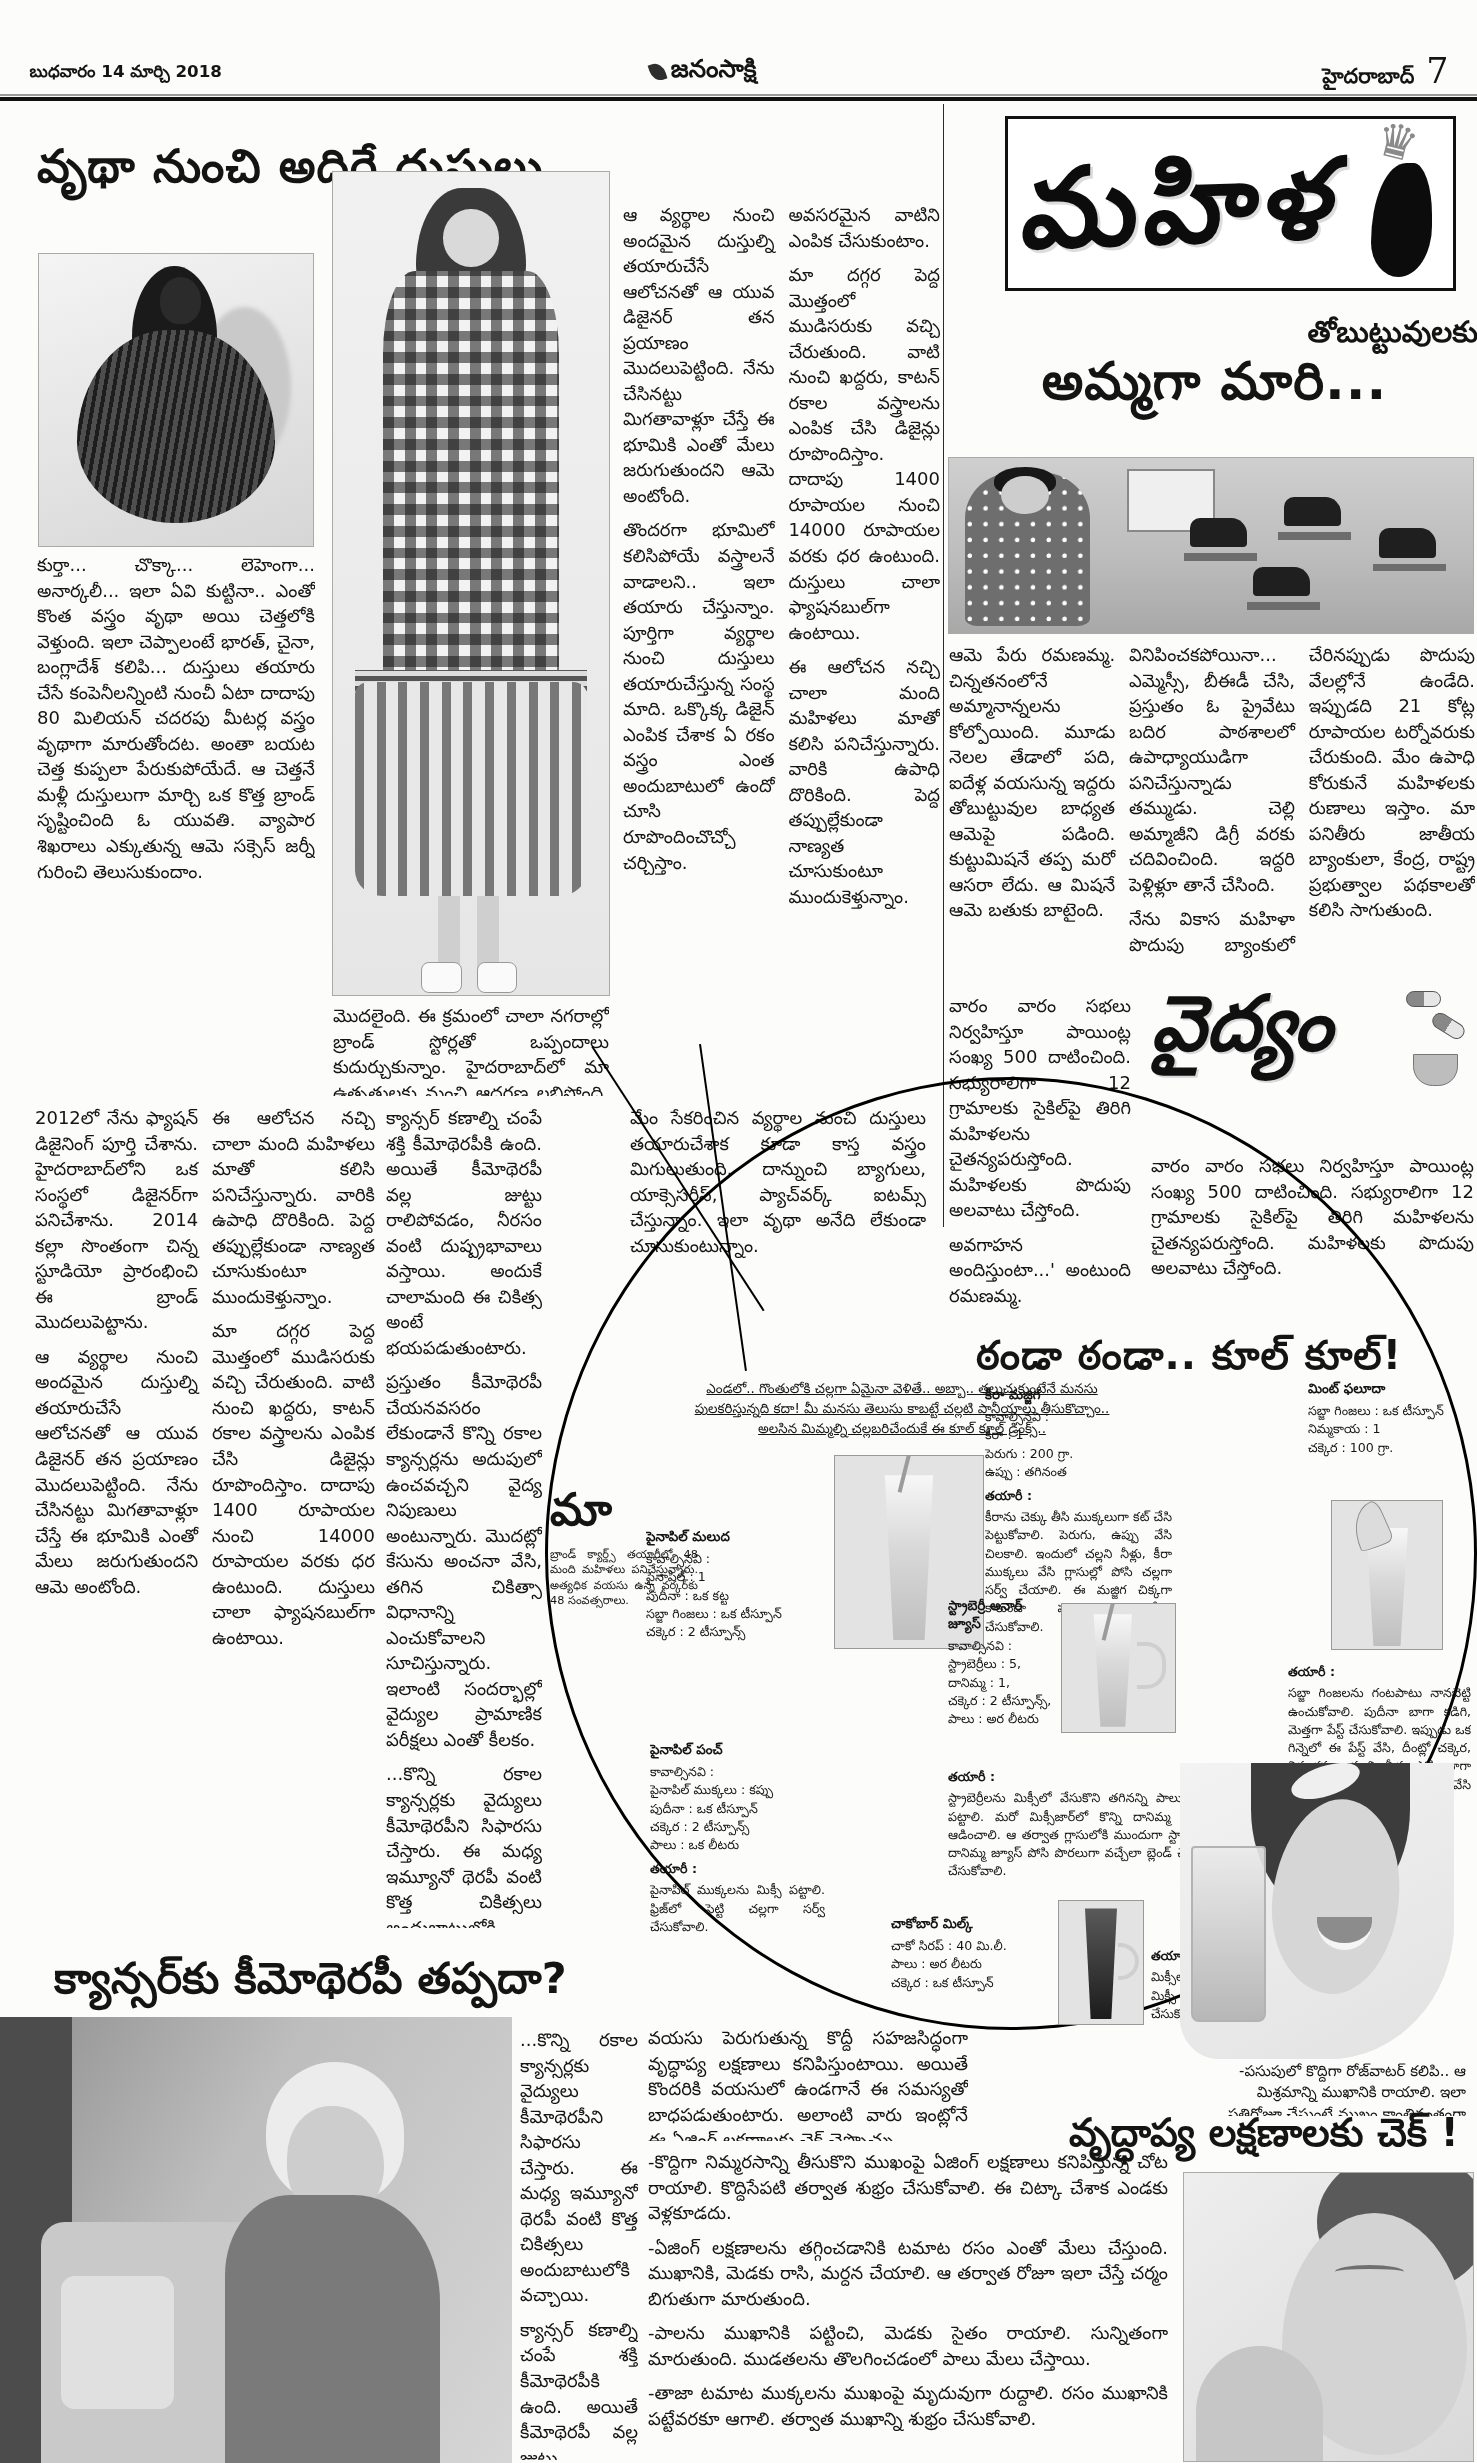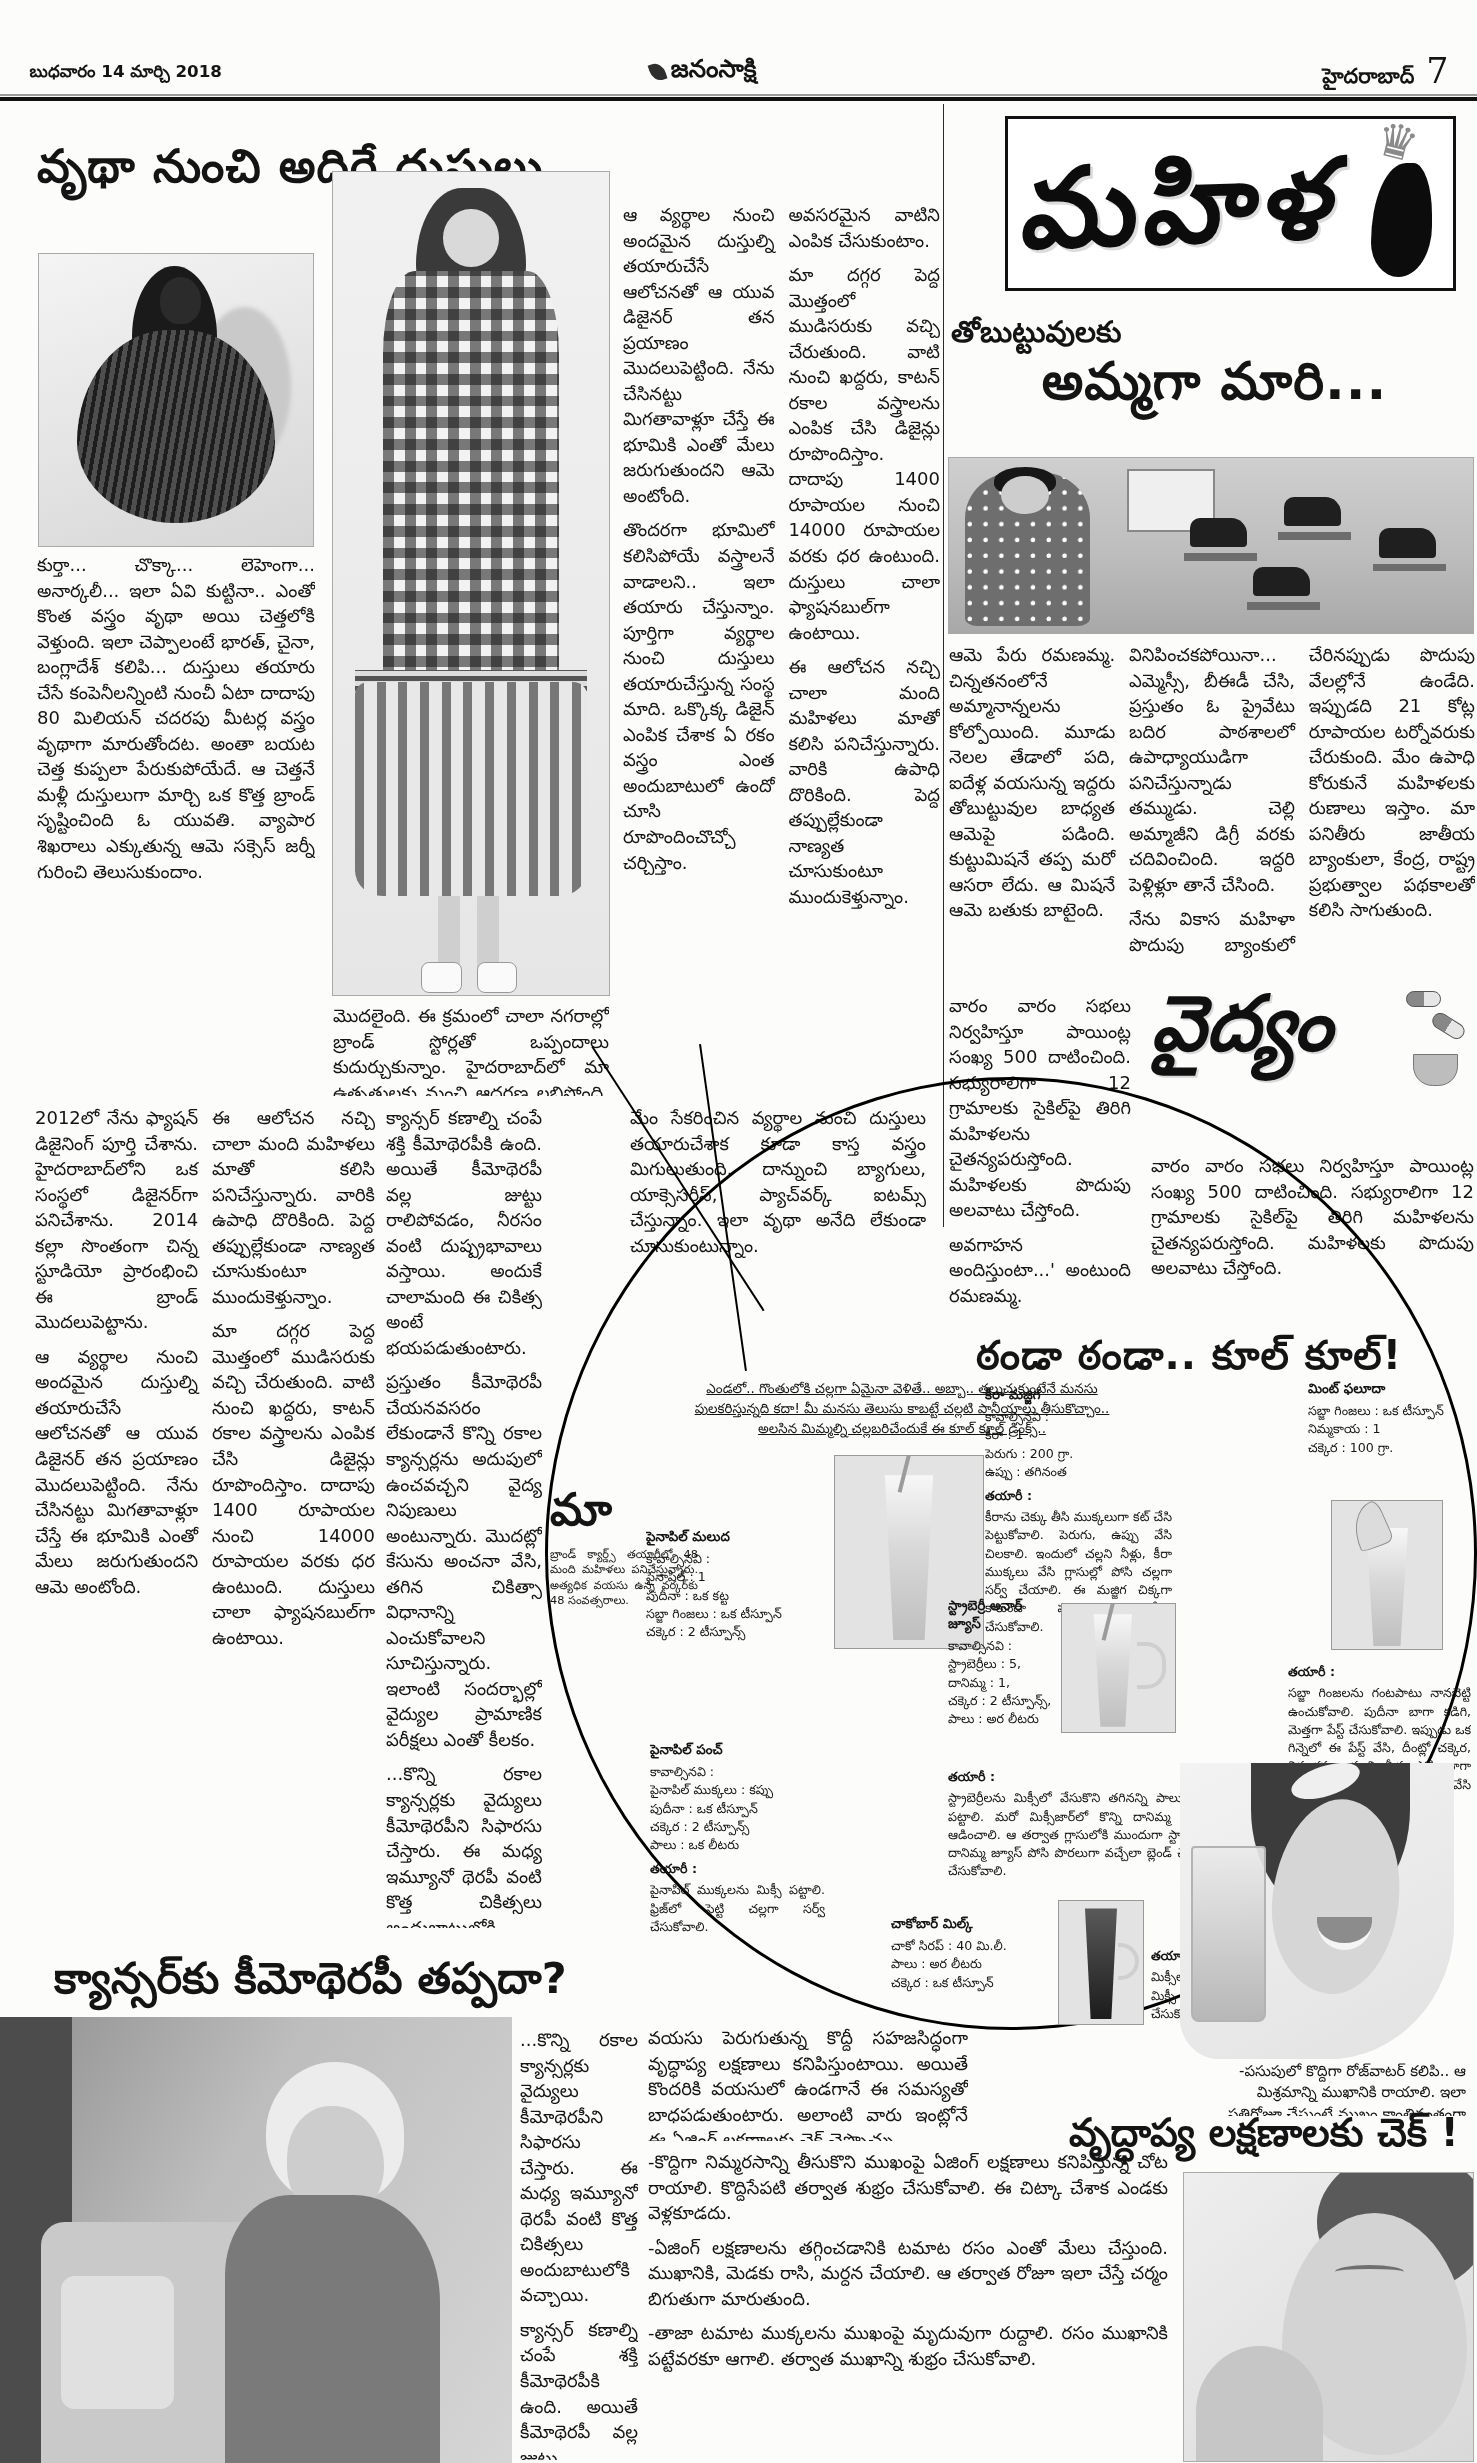--- a/index.html
+++ b/index.html
@@ -18,21 +18,21 @@
   .hdr-logo{display:flex;align-items:center;gap:5.9px;font-size:24.6px;font-weight:900;}
   .logo-mark{display:inline-block;width:14.8px;height:17.7px;background:#2e2e2e;
              border-radius:0 70% 0 70%;transform:rotate(-18deg);}
   .hdr-city{font-size:20.7px;font-weight:900;display:flex;align-items:baseline;gap:11.8px;}
   .hdr-page{font-size:35px;font-weight:400;font-family:"DejaVu Serif",serif;}
   .rule-thin{height:1.5px;background:#9a9a9a;}
   .rule-thick{height:3.9px;background:#111;}
 
   
   .hl-1{font-size:46px;font-weight:800;letter-spacing:1px;}
-  .hl-kicker{font-size:29.6px;font-weight:800;text-align:left;}
+  .hl-kicker{font-size:29.6px;font-weight:800;text-align:right;}
   .hl-2{font-size:52px;font-weight:900;text-align:center;letter-spacing:1px;}
   .hl-drinks{font-size:40px;font-weight:900;text-align:center;letter-spacing:1px;}
   .hl-chemo{font-size:43px;font-weight:900;}
   .hl-aging{font-size:39px;font-weight:900;}
 
   
   .mahila-box{border:3px solid #111;background:#fff;display:flex;align-items:center;
               justify-content:center;gap:9.9px;}
   .mahila-text{font-size:110px;font-weight:900;line-height:1;transform:rotate(-2deg) skewX(-7deg);
                letter-spacing:5.9px;color:#0c0c0c;text-shadow:3px 3px 0 #dcdcdc;}
@@ -381,20 +381,21 @@
     <p>క్యాన్సర్ కణాల్ని చంపే శక్తి కీమోథెరపీకి ఉంది. అయితే కీమోథెరపీ వల్ల జుట్టు రాలిపోవడం, నీరసం వంటి దుష్ప్రభావాలు వస్తాయి. అందుకే చాలామంది ఈ చికిత్స అంటే భయపడుతుంటారు.</p>
   </div>
 
   <div class="abs body-txt just clip" style="left:648px;top:2025px;width:320px;height:116px;">వయసు పెరుగుతున్న కొద్దీ సహజసిద్ధంగా వృద్ధాప్య లక్షణాలు కనిపిస్తుంటాయి. అయితే కొందరికి వయసులో ఉండగానే ఈ సమస్యతో బాధపడుతుంటారు. అలాంటి వారు ఇంట్లోనే ఈ ఏజింగ్ లక్షణాలకు చెక్ చెప్పొచ్చు.</div>
 
   <div class="abs hl-aging" style="left:1069px;top:2110px;width:404px;">వృద్ధాప్య లక్షణాలకు చెక్ !</div>
 
   <div class="abs body-txt just clip" style="left:648px;top:2149px;width:520px;height:311px;">
     <p>-కొద్దిగా నిమ్మరసాన్ని తీసుకొని ముఖంపై ఏజింగ్ లక్షణాలు కనిపిస్తున్న చోట రాయాలి. కొద్దిసేపటి తర్వాత శుభ్రం చేసుకోవాలి. ఈ చిట్కా చేశాక ఎండకు వెళ్లకూడదు.</p>
     <p>-ఏజింగ్ లక్షణాలను తగ్గించడానికి టమాట రసం ఎంతో మేలు చేస్తుంది. ముఖానికి, మెడకు రాసి, మర్దన చేయాలి. ఆ తర్వాత రోజూ ఇలా చేస్తే చర్మం బిగుతుగా మారుతుంది.</p>
+    <p>-పాలను ముఖానికి పట్టించి, మెడకు సైతం రాయాలి. సున్నితంగా మారుతుంది. ముడతలను తొలగించడంలో పాలు మేలు చేస్తాయి.</p>
     <p>-తాజా టమాట ముక్కలను ముఖంపై మృదువుగా రుద్దాలి. రసం ముఖానికి పట్టేవరకూ ఆగాలి. తర్వాత ముఖాన్ని శుభ్రం చేసుకోవాలి.</p>
   </div>
 
   <div class="abs body-txt clip" style="left:1210px;top:2061px;width:256px;height:55px;text-align:right;font-size:15px;">-పసుపులో కొద్దిగా రోజ్‌వాటర్ కలిపి.. ఆ మిశ్రమాన్ని ముఖానికి రాయాలి. ఇలా ప్రతిరోజూ చేస్తుంటే ముఖం కాంతివంతంగా మారుతుంది.</div>
 
   <div class="abs photo ph-frame" style="left:1184px;top:2173px;width:289px;height:288px;">
     <div class="af-bg"></div>
     <div class="af-hair"></div>
     <div class="af-face"></div>
     <div class="af-brow"></div>

